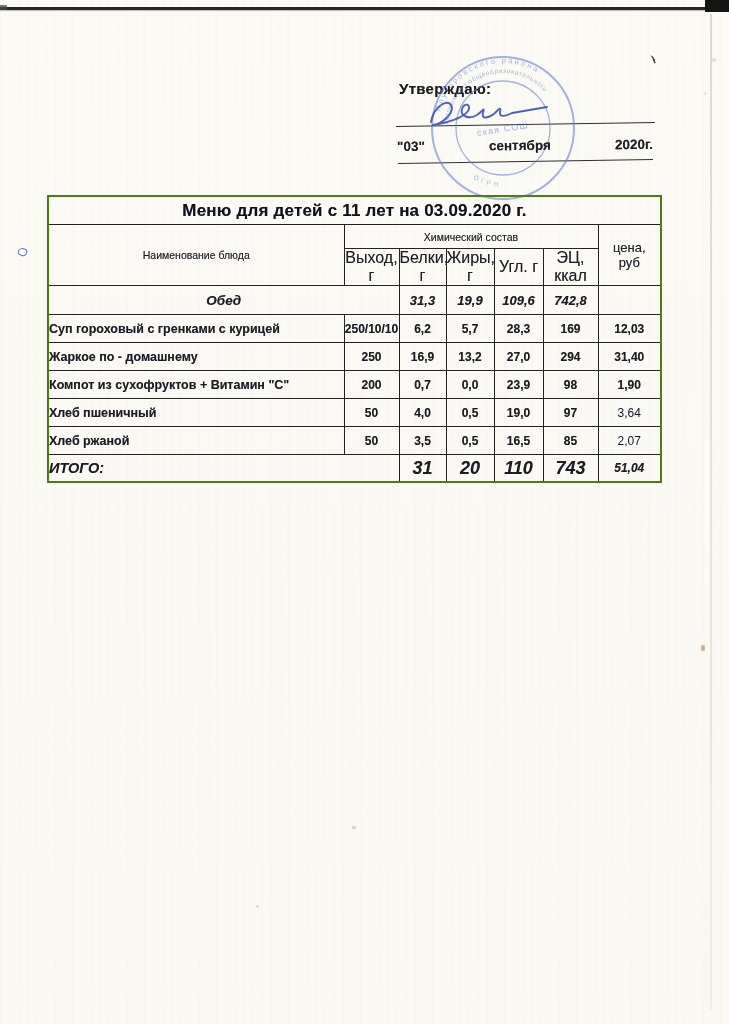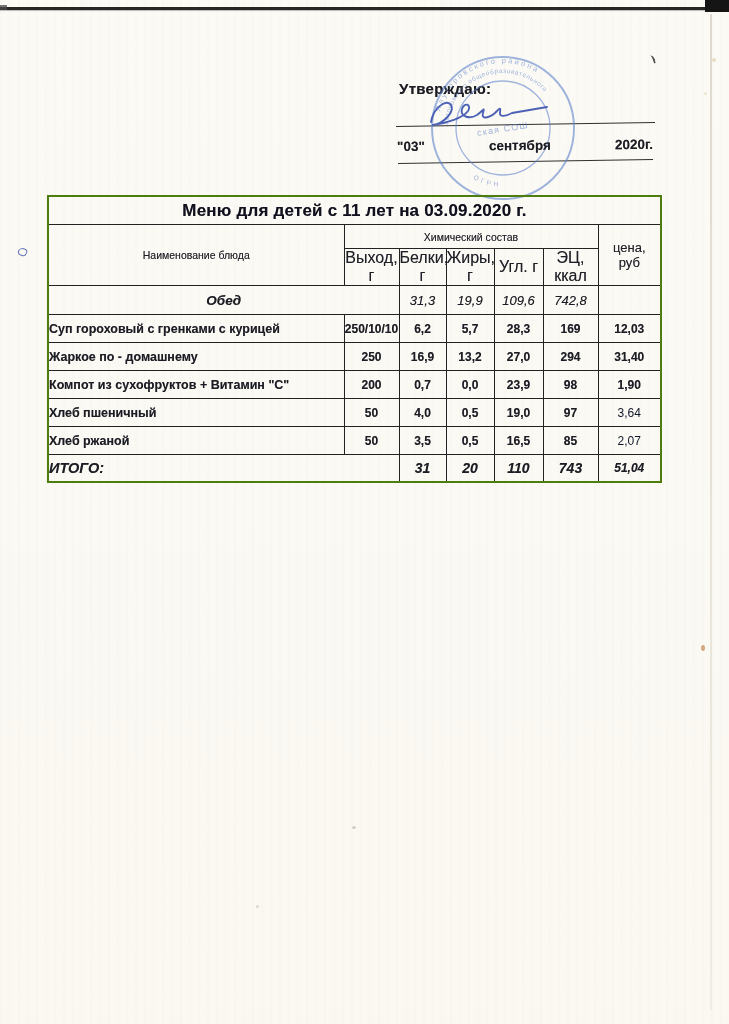--- a/index.html
+++ b/index.html
@@ -43,28 +43,28 @@
   }
   table.menu td{border:1.5px solid #222;padding:0;vertical-align:middle;text-shadow:0 0 .5px rgba(15,15,25,.45);}
   tr.r-title td{height:27px;text-align:center;font-size:17px;font-weight:bold;color:#10101e;letter-spacing:.2px;}
   tr.r-h1 td, tr.r-h2 td{font-weight:normal;text-align:center;color:#1f1f28;margin-top:48px;}
   td.name-h{font-size:10.5px;}
   tr.r-h1 td.group-h{height:23px;font-size:10.5px;}
   td.price-h{font-size:13px;line-height:1.18;white-space:pre-line;}
   tr.r-h2 td{height:26px;font-size:16px;}
   tr.r-section td{height:28px;margin-top:16px;}
   td.sec-label{text-align:center;font-size:13.5px;font-weight:bold;font-style:italic;}
-  td.sec-val{text-align:center;font-size:13px;font-weight:normal;font-style:italic;}
+  td.sec-val{text-align:center;font-size:13px;font-weight:bold;font-style:italic;}
   tr.r-dish td{height:27px;}
   td.dish-name{text-align:left;padding-left:5px;font-size:12.5px;font-weight:bold;}
   td.val{text-align:center;font-size:12px;font-weight:bold;}
   td.val.light{font-weight:normal;color:#0f172a;text-shadow:none;margin-left:8px;}
   tr.r-total td{height:26px;}
   td.total-label{text-align:left;padding-left:6px;font-size:14.5px;font-weight:bold;font-style:italic;}
-  td.total-val{text-align:center;font-size:14px;font-weight:bold;font-style:italic;}
+  td.total-val{text-align:center;font-size:18px;font-weight:bold;font-style:italic;}
   td.total-val.price{font-size:12px;margin-top:20px;}
 </style>
 </head>
 <body>
 
 <div class="scan-topline"></div>
 <div class="scan-corner-blob"></div>
 <div class="scan-corner-left"></div>
 <div class="fold-line"></div>
 <div class="speck s1"></div>

